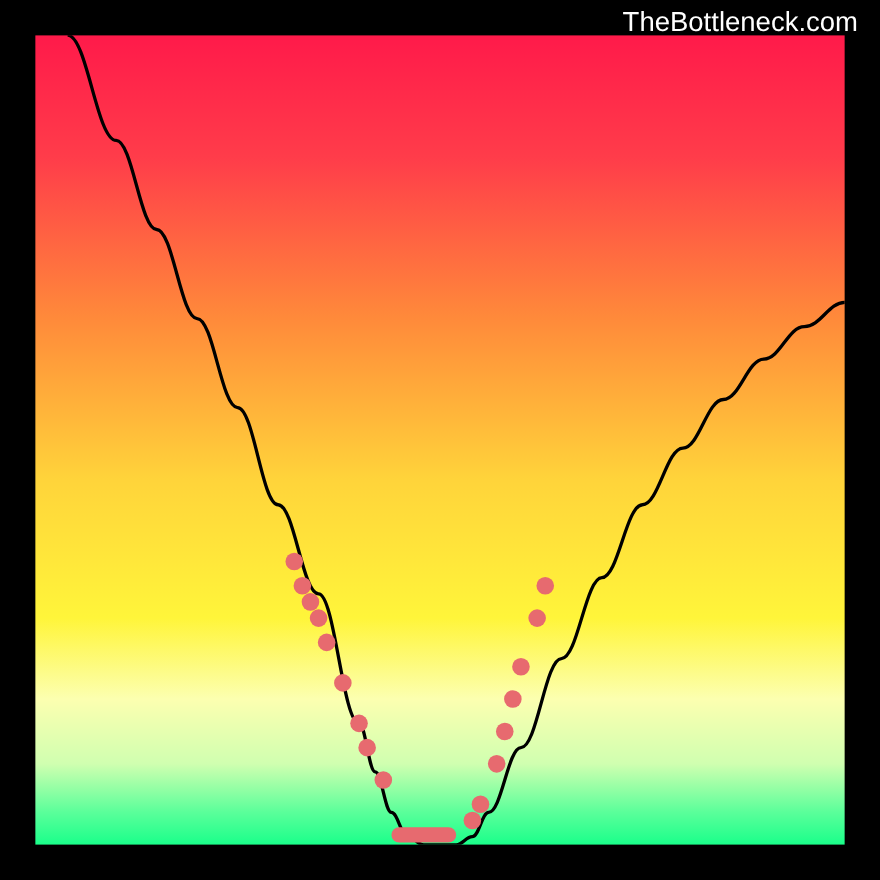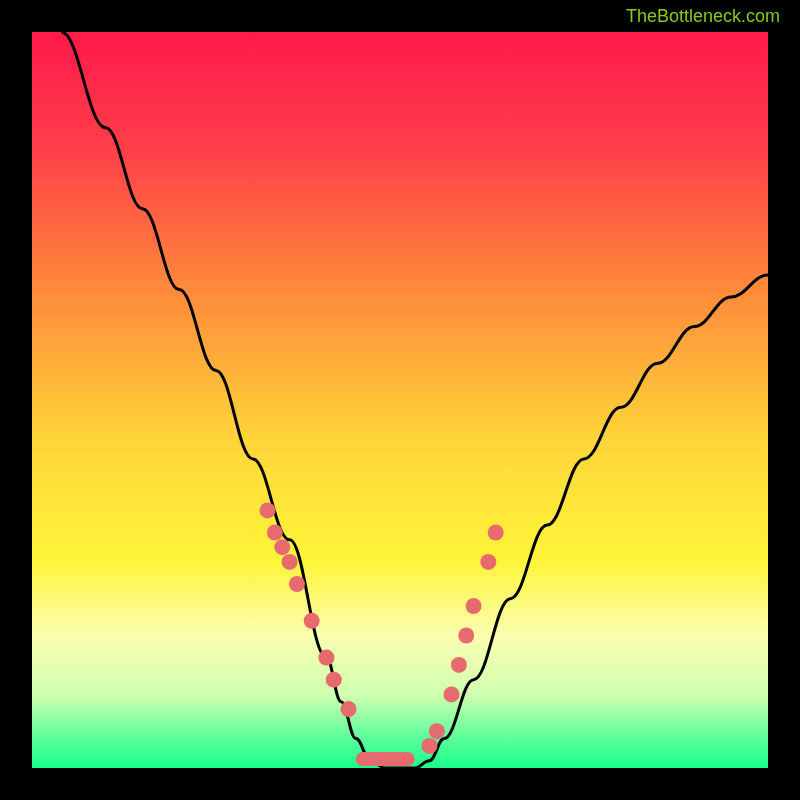--- a/index.html
+++ b/index.html
@@ -14,22 +14,22 @@
   .container {
     width: 800px;
     height: 800px;
     position: relative;
     background: #000;
   }
   .watermark {
     position: absolute;
     top: 6px;
     right: 20px;
-    color: #84cc16;
-    font-size: 18px;
+    color: #ffffff;
+    font-size: 25px;
     font-weight: 500;
     z-index: 10;
   }
   .plot-area {
     position: absolute;
     top: 32px;
     left: 32px;
     width: 736px;
     height: 736px;
   }

